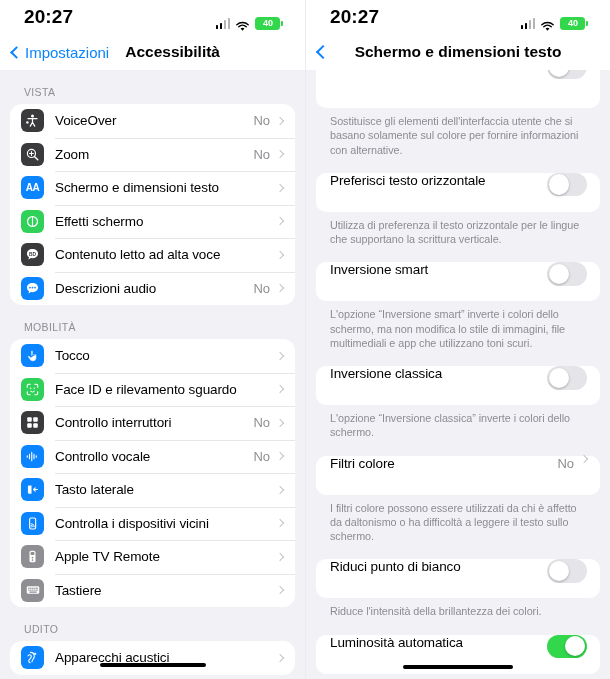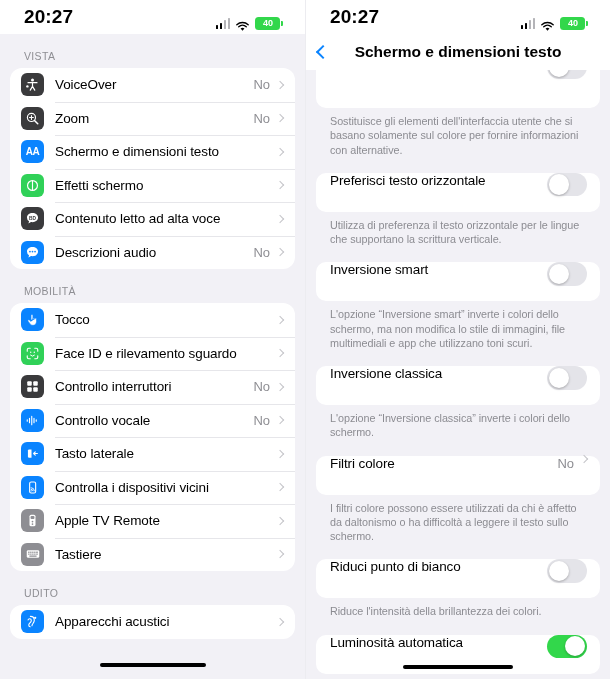--- a/index.html
+++ b/index.html
@@ -157,20 +157,27 @@
         </span>
         <span class="battery">
           <span class="batt-body">
               <span class="batt-num">40</span>
             </span>
           <span class="batt-cap"></span>
         </span>
       </div>
     </div>
 
+    <div class="navbar">
+      <div class="nav-back">
+        <span class="chev-left"></span>
+        <span>Impostazioni</span>
+      </div>
+      <div class="nav-title">Accessibilità</div>
+    </div>
 
     <div class="body" id="left-body">
         <div class="sec-hdr">VISTA</div>
         <div class="card">
           <div class="row">
             <span class="ico gray">
               <svg width="15" height="15" viewBox="0 0 20 20">
                 <circle cx="10" cy="4" r="2" fill="#fff"></circle>
                 <path d="M4 7.5h12" stroke="#fff" stroke-width="1.6" stroke-linecap="round"></path>
                 <path d="M10 7.5v5m0 0-3 5m3-5 3 5" stroke="#fff" stroke-width="1.6" stroke-linecap="round" fill="none"></path>

